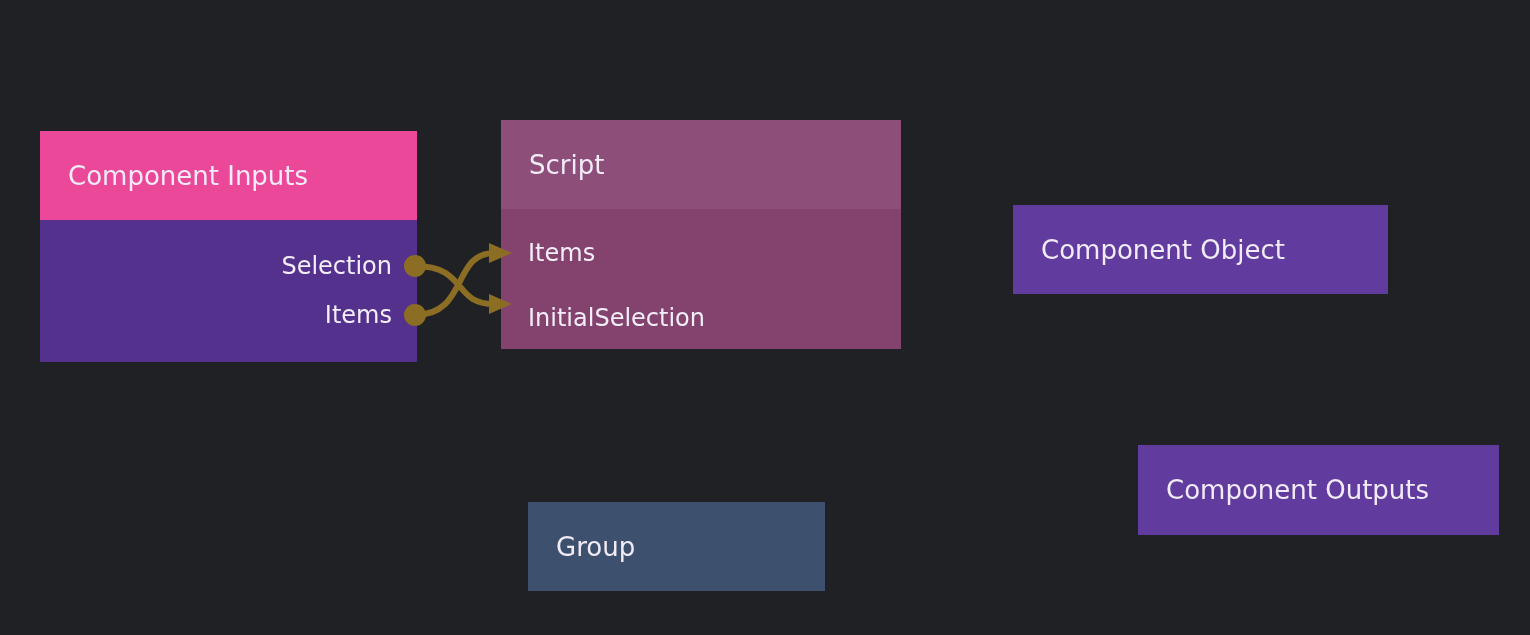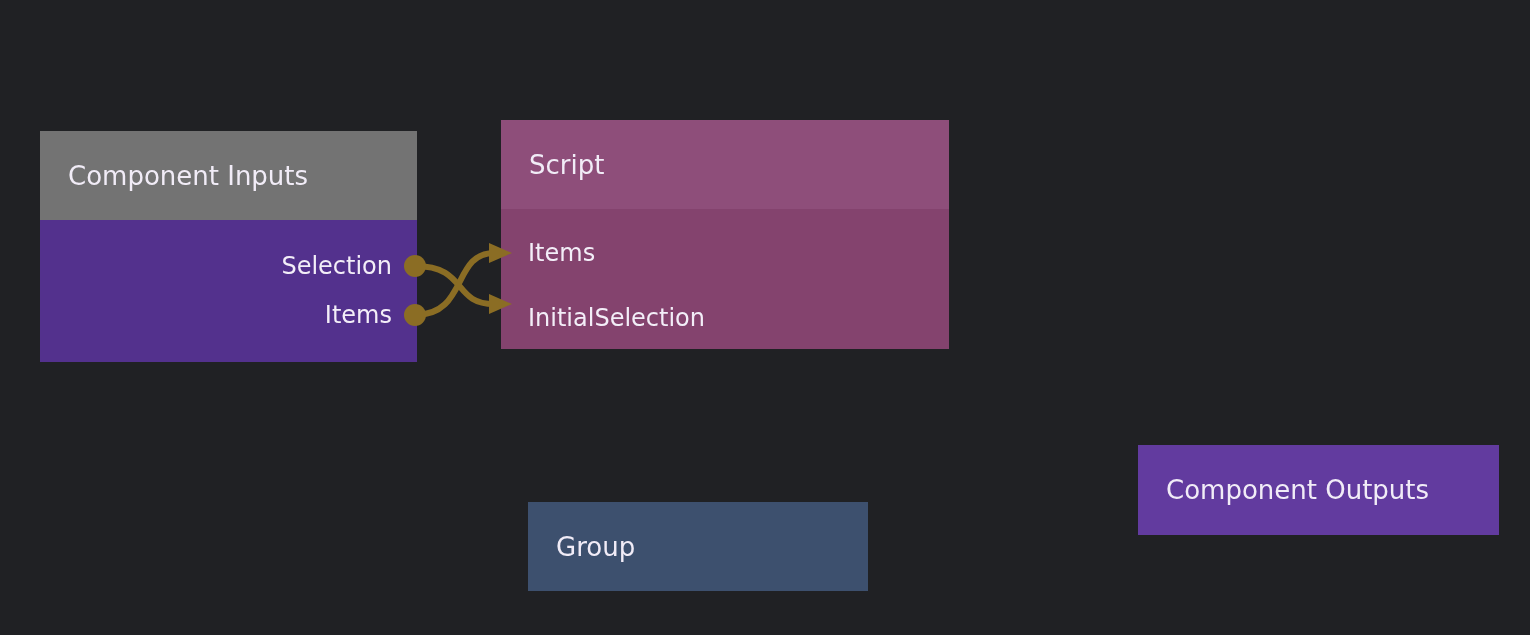--- a/index.html
+++ b/index.html
@@ -32,42 +32,42 @@
     font-size: 24px;
     line-height: 30px;
     color: #f3eef8;
     white-space: nowrap;
   }
   .port-out { right: 25px; text-align: center; }
   .port-in  { left: 27px;  text-align: left; }
 
   
   #node-component-inputs { left: 40px; top: 131px; width: 377px; }
-  #node-component-inputs .node-header { background: #737373; }
+  #node-component-inputs .node-header { background: #ec4899; }
   #node-component-inputs .node-body { background: #53318d; height: 142px; }
   #ci-port-selection { top: 31px; }
   #ci-port-items     { top: 80px; }
 
   
-  #node-script { left: 501px; top: 120px; width: 448px; }
+  #node-script { left: 501px; top: 120px; width: 400px; }
   #node-script .node-header { background: #8e4e7a; }
   #node-script .node-body { background: #84436e; height: 140px; }
   #script-port-items            { top: 29px; }
   #script-port-initialselection { top: 94px; }
 
   
   #node-component-object { left: 1013px; top: 205px; width: 375px; }
   #node-component-object .node-header { background: #623b9f; }
 
   
   #node-component-outputs { left: 1138px; top: 445px; width: 361px; }
   #node-component-outputs .node-header { background: #623b9f; height: 90px; }
 
   
-  #node-group { left: 528px; top: 502px; width: 340px; }
+  #node-group { left: 528px; top: 502px; width: 297px; }
   #node-group .node-header { background: #3d506e; }
 
   
   #wire-layer {
     position: absolute;
     left: 0; top: 0;
     width: 1530px; height: 635px;
     pointer-events: none;
     z-index: 5;
   }
@@ -90,20 +90,25 @@
   <div class="node" id="node-script">
     <div class="node-header">
       <span>Script</span>
     </div>
     <div class="node-body">
       <div class="port port-in" id="script-port-items">Items</div>
       <div class="port port-in" id="script-port-initialselection">InitialSelection</div>
     </div>
   </div>
 
+  <div class="node" id="node-component-object">
+    <div class="node-header">
+      <span>Component Object</span>
+    </div>
+  </div>
 
   <div class="node" id="node-component-outputs">
     <div class="node-header">
       <span>Component Outputs</span>
     </div>
   </div>
 
   <div class="node" id="node-group">
     <div class="node-header">
       <span>Group</span>

